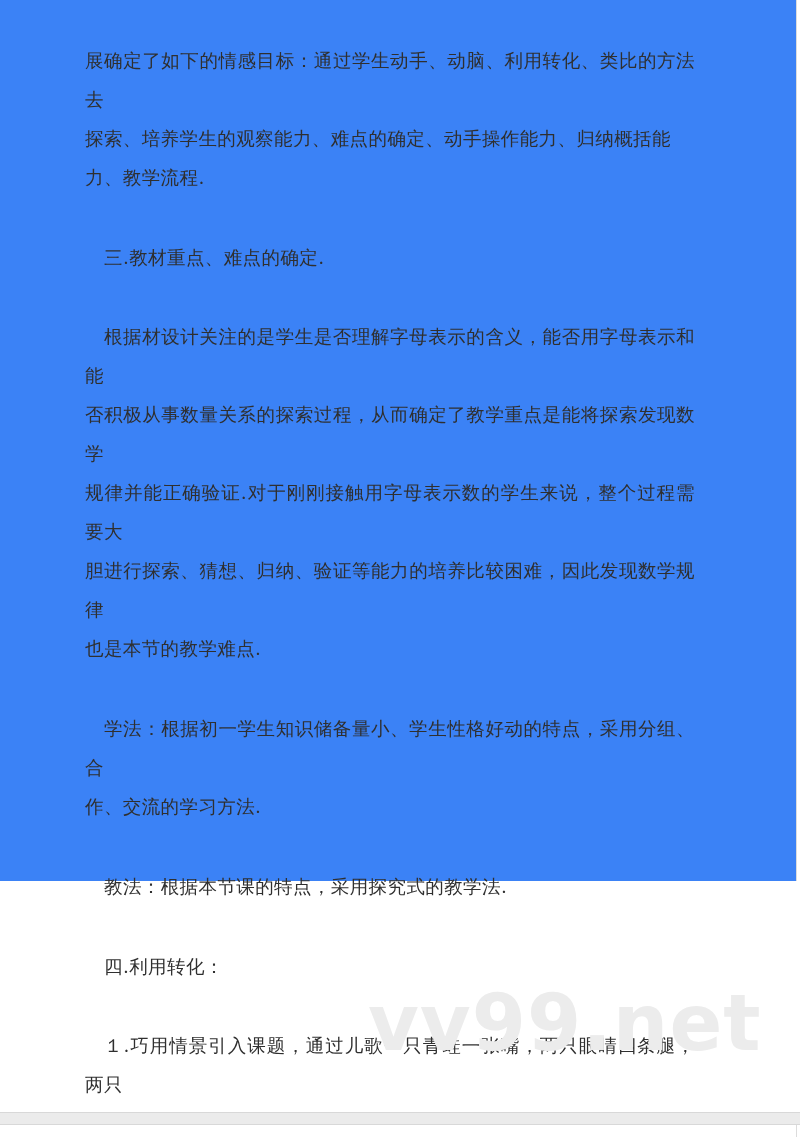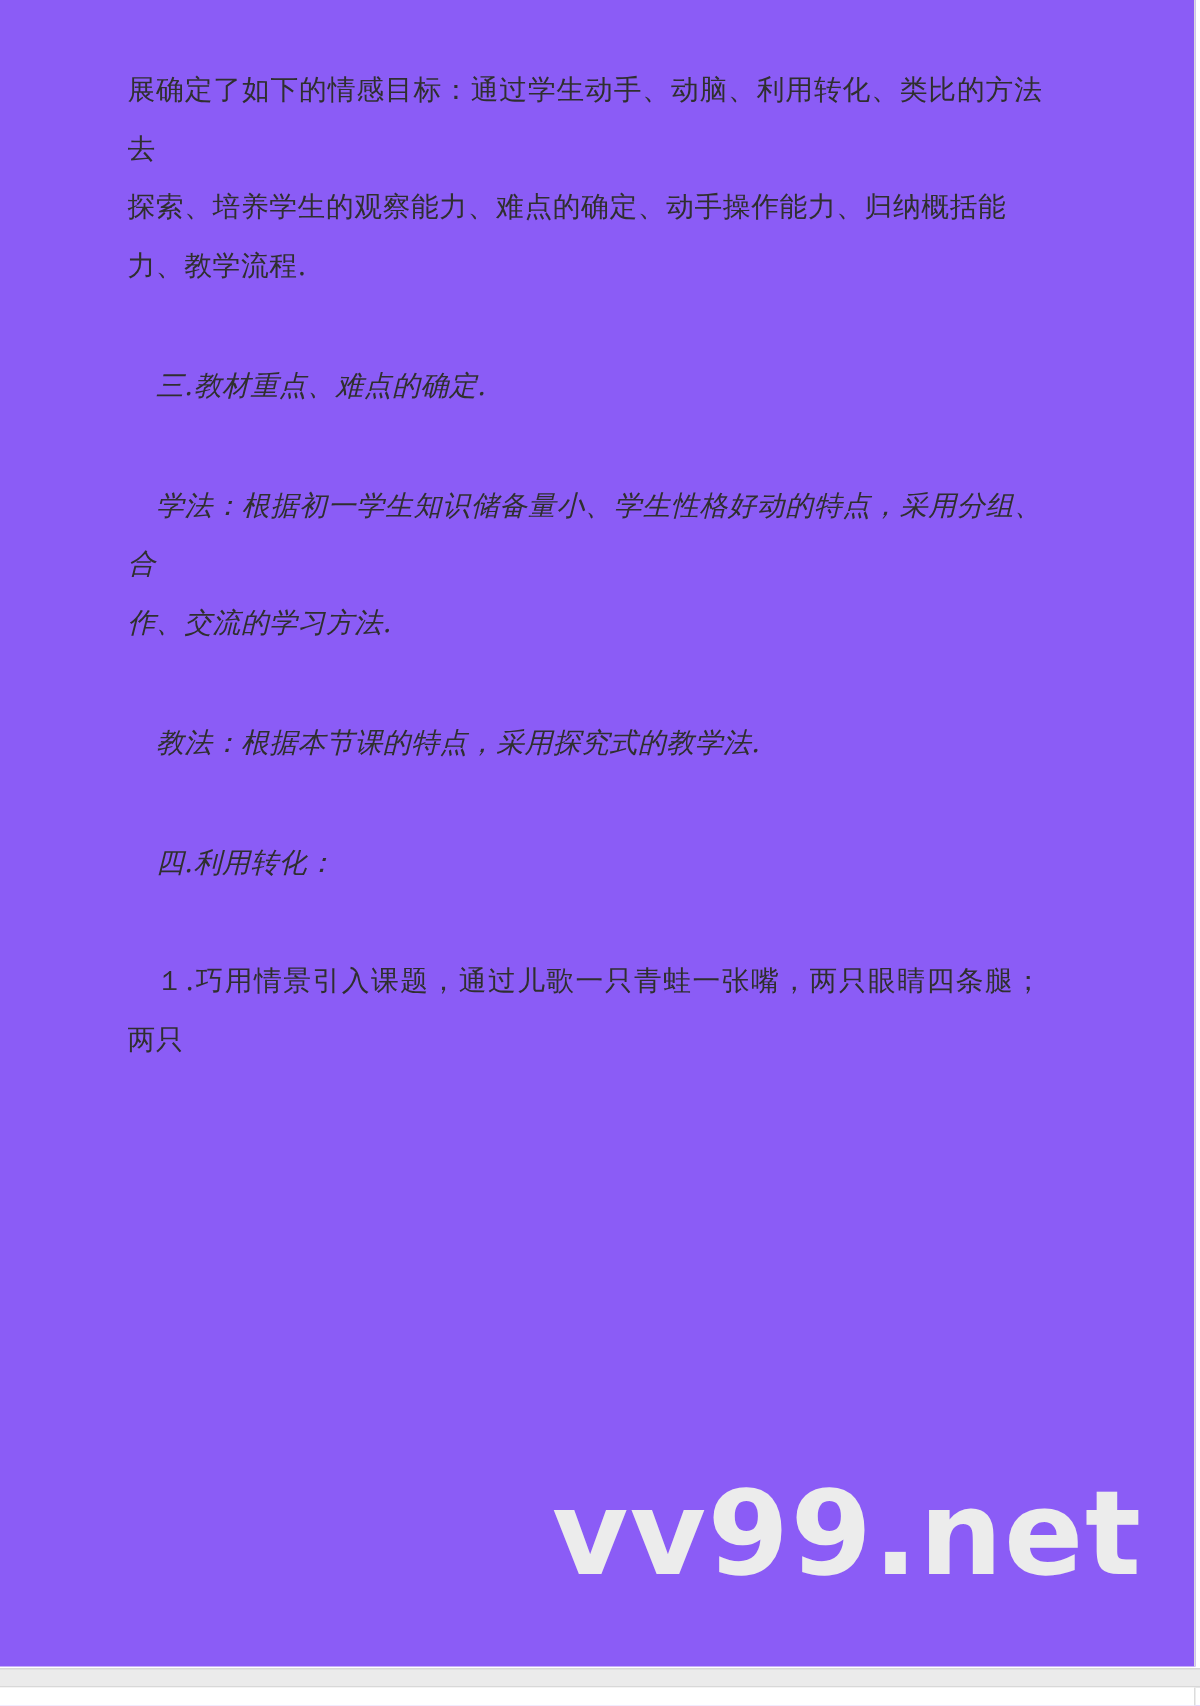--- a/index.html
+++ b/index.html
@@ -12,42 +12,42 @@
       height: 1137px;
       position: relative;
       overflow: hidden;
       font-family: "DejaVu Serif", "Liberation Serif", serif;
     }
     .page {
       position: absolute;
       left: 0;
       top: 0;
       width: 796px;
-      height: 1111px;
-      background: #8b5cf6;
+      height: 881px;
+      background: #3b82f6;
       border-right: 1px solid #dcdcdc;
     }
     .content {
       position: absolute;
       left: 85px;
       top: 41px;
       width: 610px;
       color: #2f2f2f;
       font-size: 18.5px;
       line-height: 39px;
       letter-spacing: 0.4px;
     }
     .para {
       margin: 0;
       text-align: justify;
     }
     .indent {
       text-indent: 19px;
     }
-    .gap-1 { margin-top: 41px; font-style: italic; }
+    .gap-1 { margin-top: 41px; }
     .gap-2 { margin-top: 40px; }
     .watermark {
       position: absolute;
       left: 368px;
       top: 984px;
       font-family: "DejaVu Sans", sans-serif;
       font-weight: bold;
       font-size: 78px;
       letter-spacing: 1px;
       color: #ececec;
@@ -83,20 +83,27 @@
     <p class="para">
       <span>展确定了如下的情感目标：通过学生动手、动脑、利用转化、类比的方法去</span><br>
       <span>探索、培养学生的观察能力、难点的确定、动手操作能力、归纳概括能</span><br>
       <span>力、教学流程.</span>
     </p>
 
     <p class="para indent gap-1">
       <span>三.教材重点、难点的确定.</span>
     </p>
 
+    <p class="para indent gap-2">
+      <span>根据材设计关注的是学生是否理解字母表示的含义，能否用字母表示和能</span><br>
+      <span>否积极从事数量关系的探索过程，从而确定了教学重点是能将探索发现数学</span><br>
+      <span>规律并能正确验证.对于刚刚接触用字母表示数的学生来说，整个过程需要大</span><br>
+      <span>胆进行探索、猜想、归纳、验证等能力的培养比较困难，因此发现数学规律</span><br>
+      <span>也是本节的教学难点.</span>
+    </p>
 
 
     <p class="para indent gap-1">
       <span>学法：根据初一学生知识储备量小、学生性格好动的特点，采用分组、合</span><br>
       <span>作、交流的学习方法.</span>
     </p>
 
     <p class="para indent gap-1">
       <span>教法：根据本节课的特点，采用探究式的教学法.</span>
     </p>

